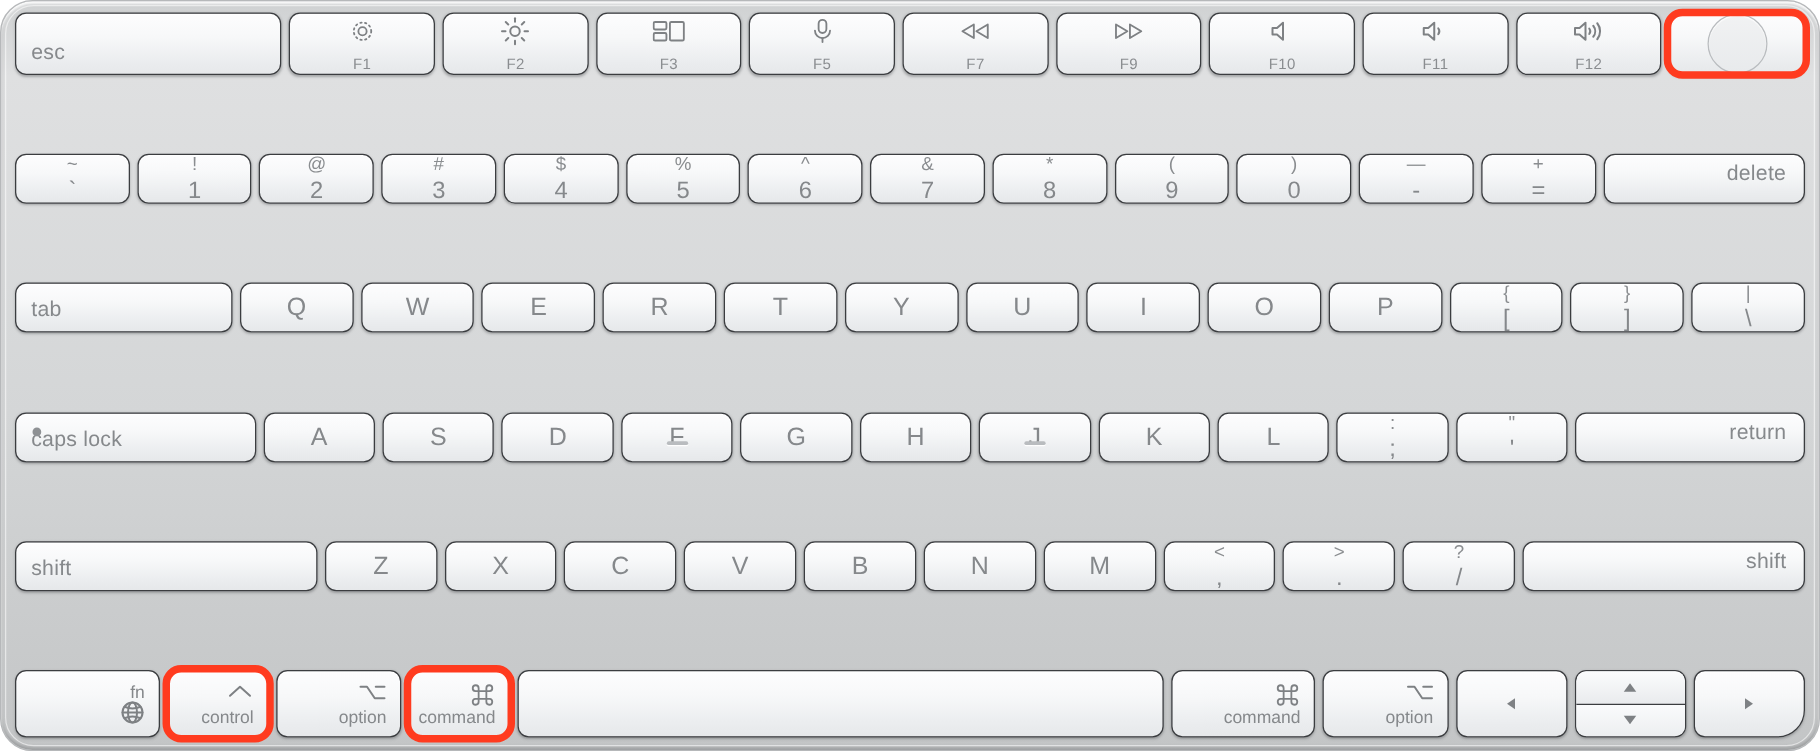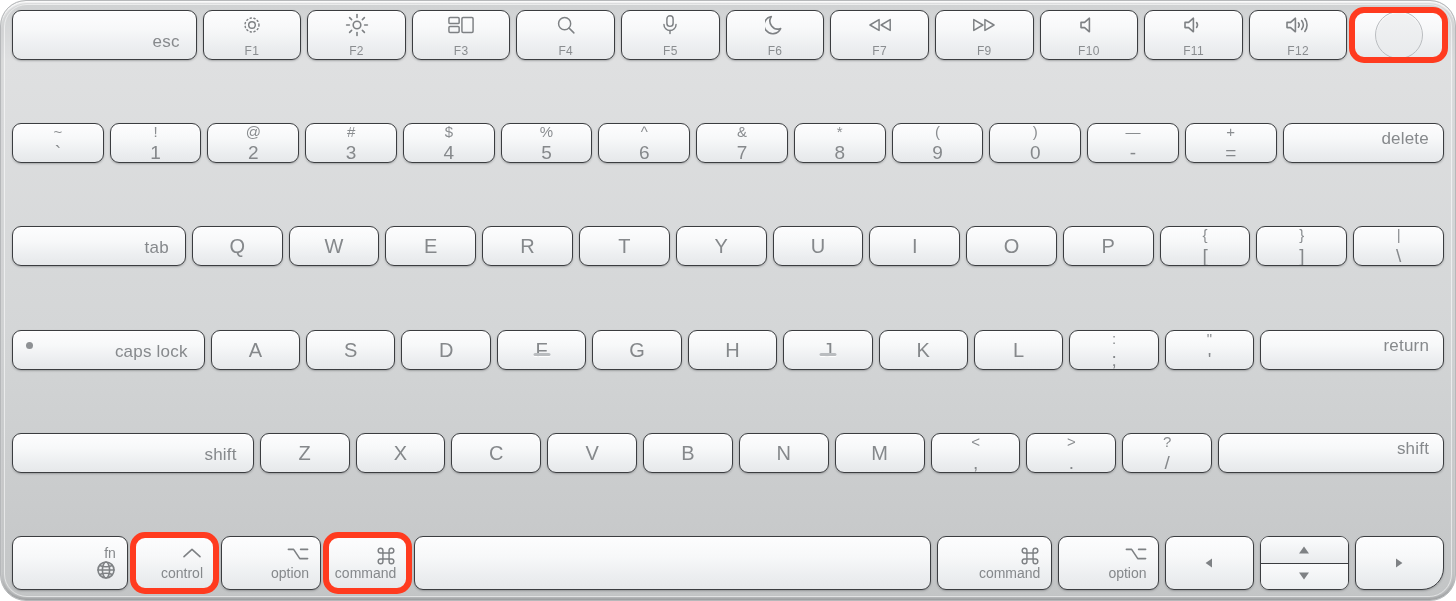--- a/index.html
+++ b/index.html
@@ -46,21 +46,21 @@
     color:#808386;
     font-size:17px;
     display:flex;
     flex:1 1 0;
     overflow:hidden;
     user-select:none;
   }
 
   
   .k-center   { align-items:center; justify-content:center; }
-  .k-bl       { align-items:flex-end;  justify-content:flex-end; padding:0 16px 9px 12px; }
+  .k-bl       { align-items:flex-end;  justify-content:flex-start; padding:0 16px 9px 12px; }
   .k-br       { align-items:center;  justify-content:flex-end;   padding:0 14px 9px 0; }
   .k-stack    { flex-direction:column; align-items:center; justify-content:center; gap:4px; }
 
   .k-label { font-size:17px; color:#86898c; line-height:1; letter-spacing:.2px; }
   .k-alpha { font-size:20px; color:#85888b; line-height:1; }
   .k-top   { font-size:15px; color:#8a8d90; line-height:1; }
   .k-bot   { font-size:19px; color:#85888b; line-height:1; }
   .k-fnlabel { font-size:12px; color:#8a8d90; line-height:1; margin-top:9px; letter-spacing:.3px;}
   .k-modlabel { font-size:14px; color:#85888b; line-height:1; }
 
@@ -192,49 +192,32 @@
       <span class="ficon">
         <svg width="26" height="18" viewBox="0 0 28 18">
           <rect class="gl" x="1" y="1" width="11" height="6.5" rx="1.2"></rect>
           <rect class="gl" x="1" y="10.5" width="11" height="6.5" rx="1.2"></rect>
           <rect class="gl" x="15" y="1" width="12" height="16" rx="1.2"></rect>
         </svg>
       </span>
       <span class="k-fnlabel">F3</span>
     </div>
 
-    <div class="key w-f fkey">
-      <span class="ficon">
-        <svg width="22" height="22" viewBox="0 0 24 24">
-          <circle class="gl" cx="10.5" cy="10.5" r="6.6"></circle>
-          <line class="gl" x1="15.4" y1="15.4" x2="20.6" y2="20.6"></line>
-        </svg>
-      </span>
-      <span class="k-fnlabel">F4</span>
-    </div>
 
     <div class="key w-f fkey">
       <span class="ficon">
         <svg width="20" height="22" viewBox="0 0 20 24">
           <rect class="gl" x="6.6" y="2" width="6.8" height="11.5" rx="3.4"></rect>
           <path class="gl" d="M3.4 11.4a6.6 6.6 0 0 0 13.2 0"></path>
           <line class="gl" x1="10" y1="18" x2="10" y2="21.4"></line>
         </svg>
       </span>
       <span class="k-fnlabel">F5</span>
     </div>
 
-    <div class="key w-f fkey">
-      <span class="ficon">
-        <svg width="20" height="22" viewBox="0 0 20 22">
-          <path class="gl" d="M15.6 14.6A8 8 0 0 1 6.3 2.6a8.6 8.6 0 1 0 9.3 12z"></path>
-        </svg>
-      </span>
-      <span class="k-fnlabel">F6</span>
-    </div>
 
     <div class="key w-f fkey">
       <span class="ficon">
         <svg width="26" height="16" viewBox="0 0 28 16">
           <path class="gl" d="M13 2.2 3.2 8l9.8 5.8z"></path>
           <path class="gl" d="M25 2.2 15.2 8 25 13.8z"></path>
         </svg>
       </span>
       <span class="k-fnlabel">F7</span>
     </div>

